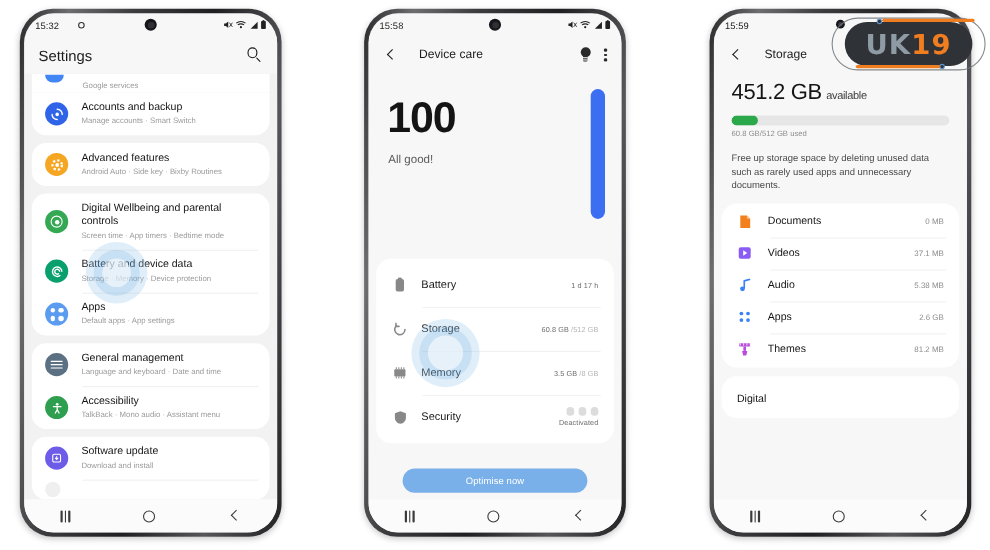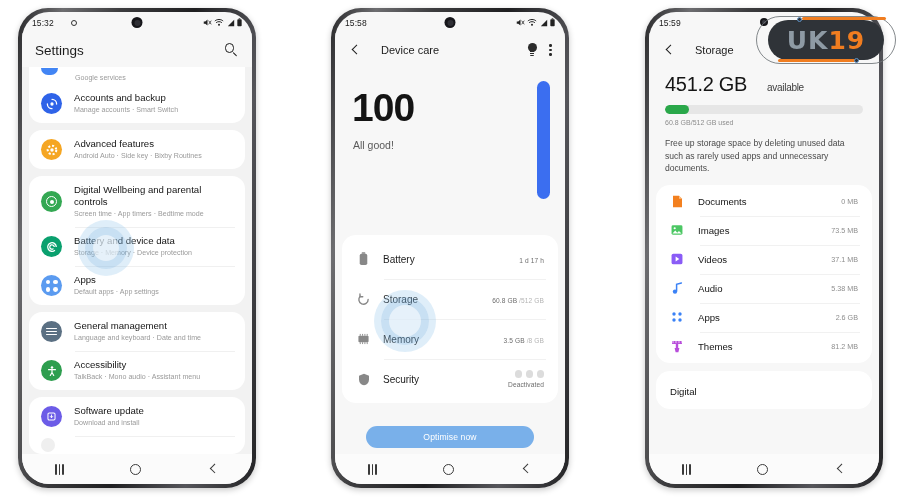--- a/index.html
+++ b/index.html
@@ -185,21 +185,21 @@
   .optbtn{
     width:168px;height:22px;border-radius:12px;background:#79b0ea;
     display:flex;align-items:center;justify-content:center;
     color:#fff;font-size:8.6px;letter-spacing:.1px;border:none;
   }
 
   
   .st-body{height:calc(100% - 21px - 34px - 30px);background:#f7f7f7;}
   .st-head{padding:6px 16px 0 16px;}
   .st-avail{font-size:20px;color:#141414;font-weight:400;letter-spacing:-.3px;}
-  .st-avail .sm{font-size:10px;color:#3c3c3c;margin-left:20px;}
+  .st-avail .sm{font-size:10px;color:#3c3c3c;margin-left:4px;}
   .st-bar{margin-top:9px;height:9px;border-radius:5px;background:#e6e6e6;overflow:hidden;}
   .st-bar i{display:block;height:100%;width:12%;border-radius:5px;background:#2aa84a;}
   .st-used{font-size:7px;color:#8d8d8d;margin-top:5px;}
   .st-desc{font-size:8.6px;color:#4a4a4a;line-height:12.6px;margin-top:11px;}
   .st-card{background:#fff;border-radius:14px;margin:10px 7px 0 7px;padding:2px 0;}
   .st-row{display:flex;align-items:center;padding:7.5px 14px;position:relative;}
   .st-row + .st-row::before{
     content:"";position:absolute;left:44px;right:12px;top:0;height:1px;background:#f1f1f1;
   }
   .st-ic{width:14px;height:14px;margin-right:14px;flex:none;display:flex;align-items:center;justify-content:center;}
@@ -606,31 +606,20 @@
                   <path d="M1 .8h6l3 3v8.4H1z" fill="#f3801f"></path>
                   <path d="M7 .8l3 3H7z" fill="#fdc089"></path>
                 </svg>
             </span>
             <span class="st-lab">Documents</span>
             <span class="st-size">0 MB</span>
           </div>
           <div class="st-row">
             <span class="st-ic">
               <svg width="12" height="12" viewBox="0 0 13 13">
-                  <rect x="0.6" y="1.4" width="11.8" height="10.2" rx="1.6" fill="#4cc764"></rect>
-                  <circle cx="4" cy="4.6" r="1.2" fill="#fff"></circle>
-                  <path d="M1.6 10.4l3-3.4 2.2 2.4 1.8-1.8 2.8 2.8z" fill="#fff"></path>
-                </svg>
-            </span>
-            <span class="st-lab">Images</span>
-            <span class="st-size">73.5 MB</span>
-          </div>
-          <div class="st-row">
-            <span class="st-ic">
-              <svg width="12" height="12" viewBox="0 0 13 13">
                   <rect x="0.6" y="0.8" width="11.8" height="11.4" rx="2" fill="#8a5cf6"></rect>
                   <path d="M5 3.8l4 2.7-4 2.7z" fill="#fff"></path>
                 </svg>
             </span>
             <span class="st-lab">Videos</span>
             <span class="st-size">37.1 MB</span>
           </div>
           <div class="st-row">
             <span class="st-ic">
               <svg width="11" height="13" viewBox="0 0 11 13">

